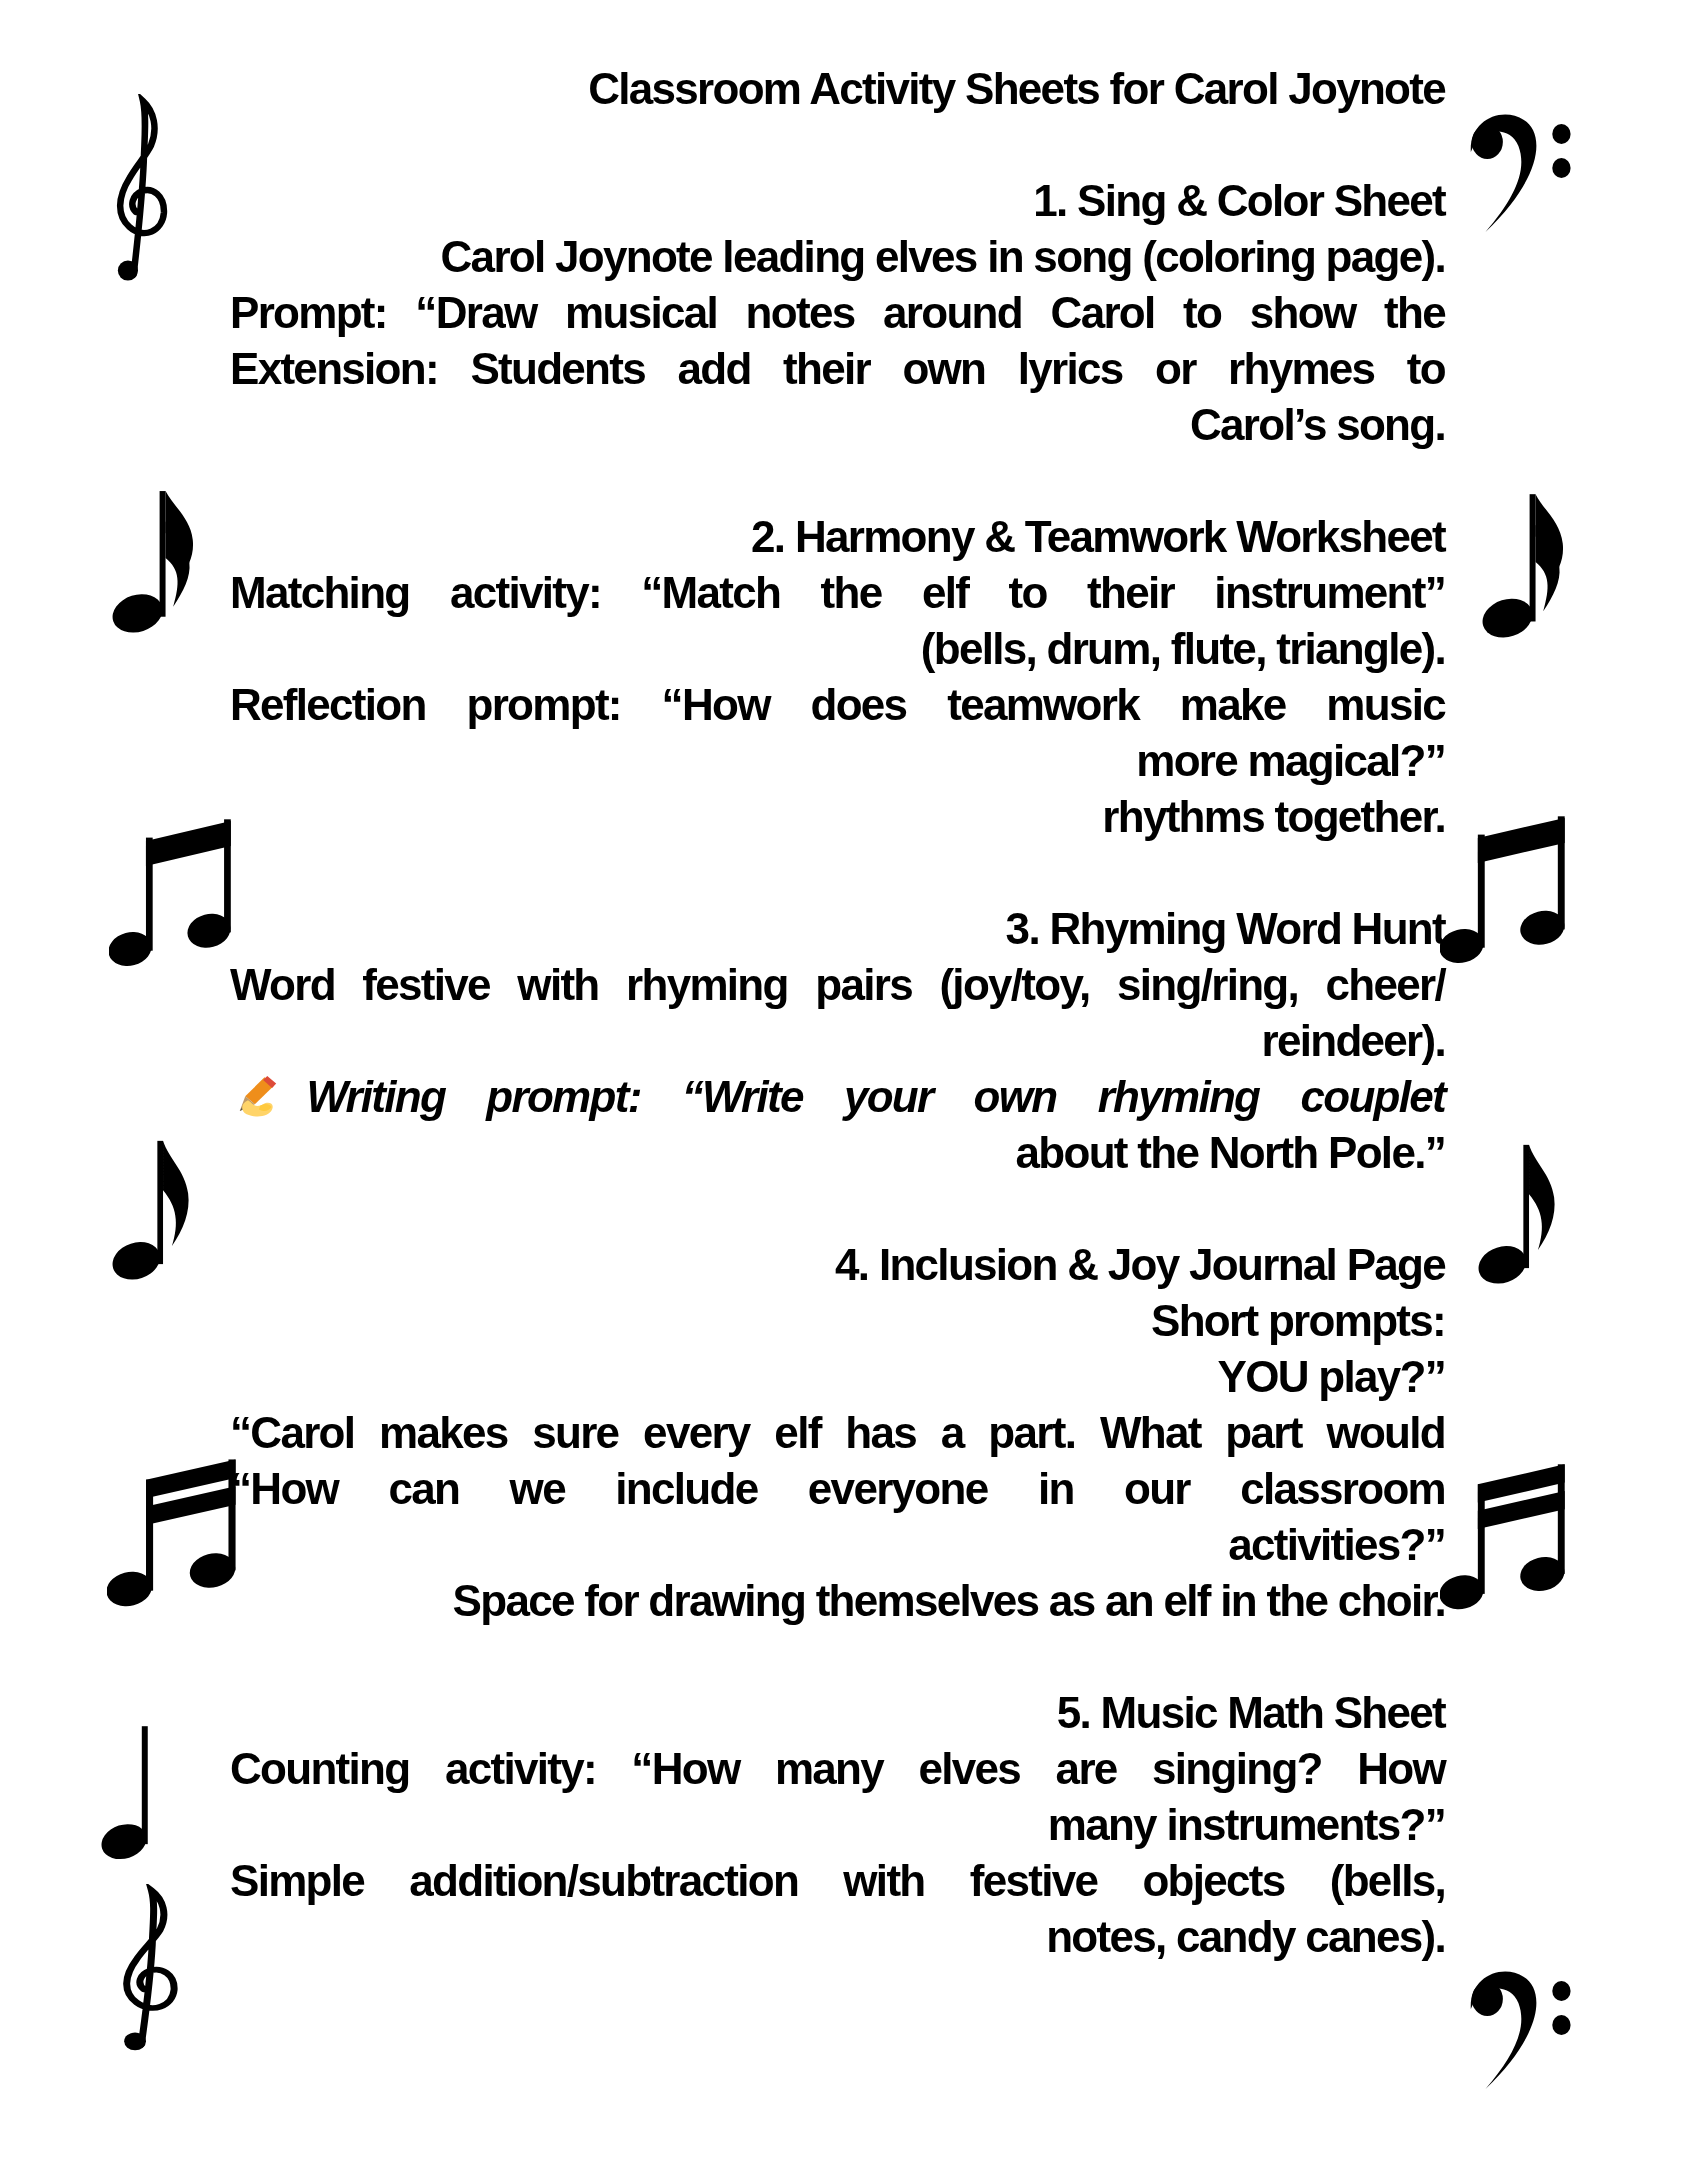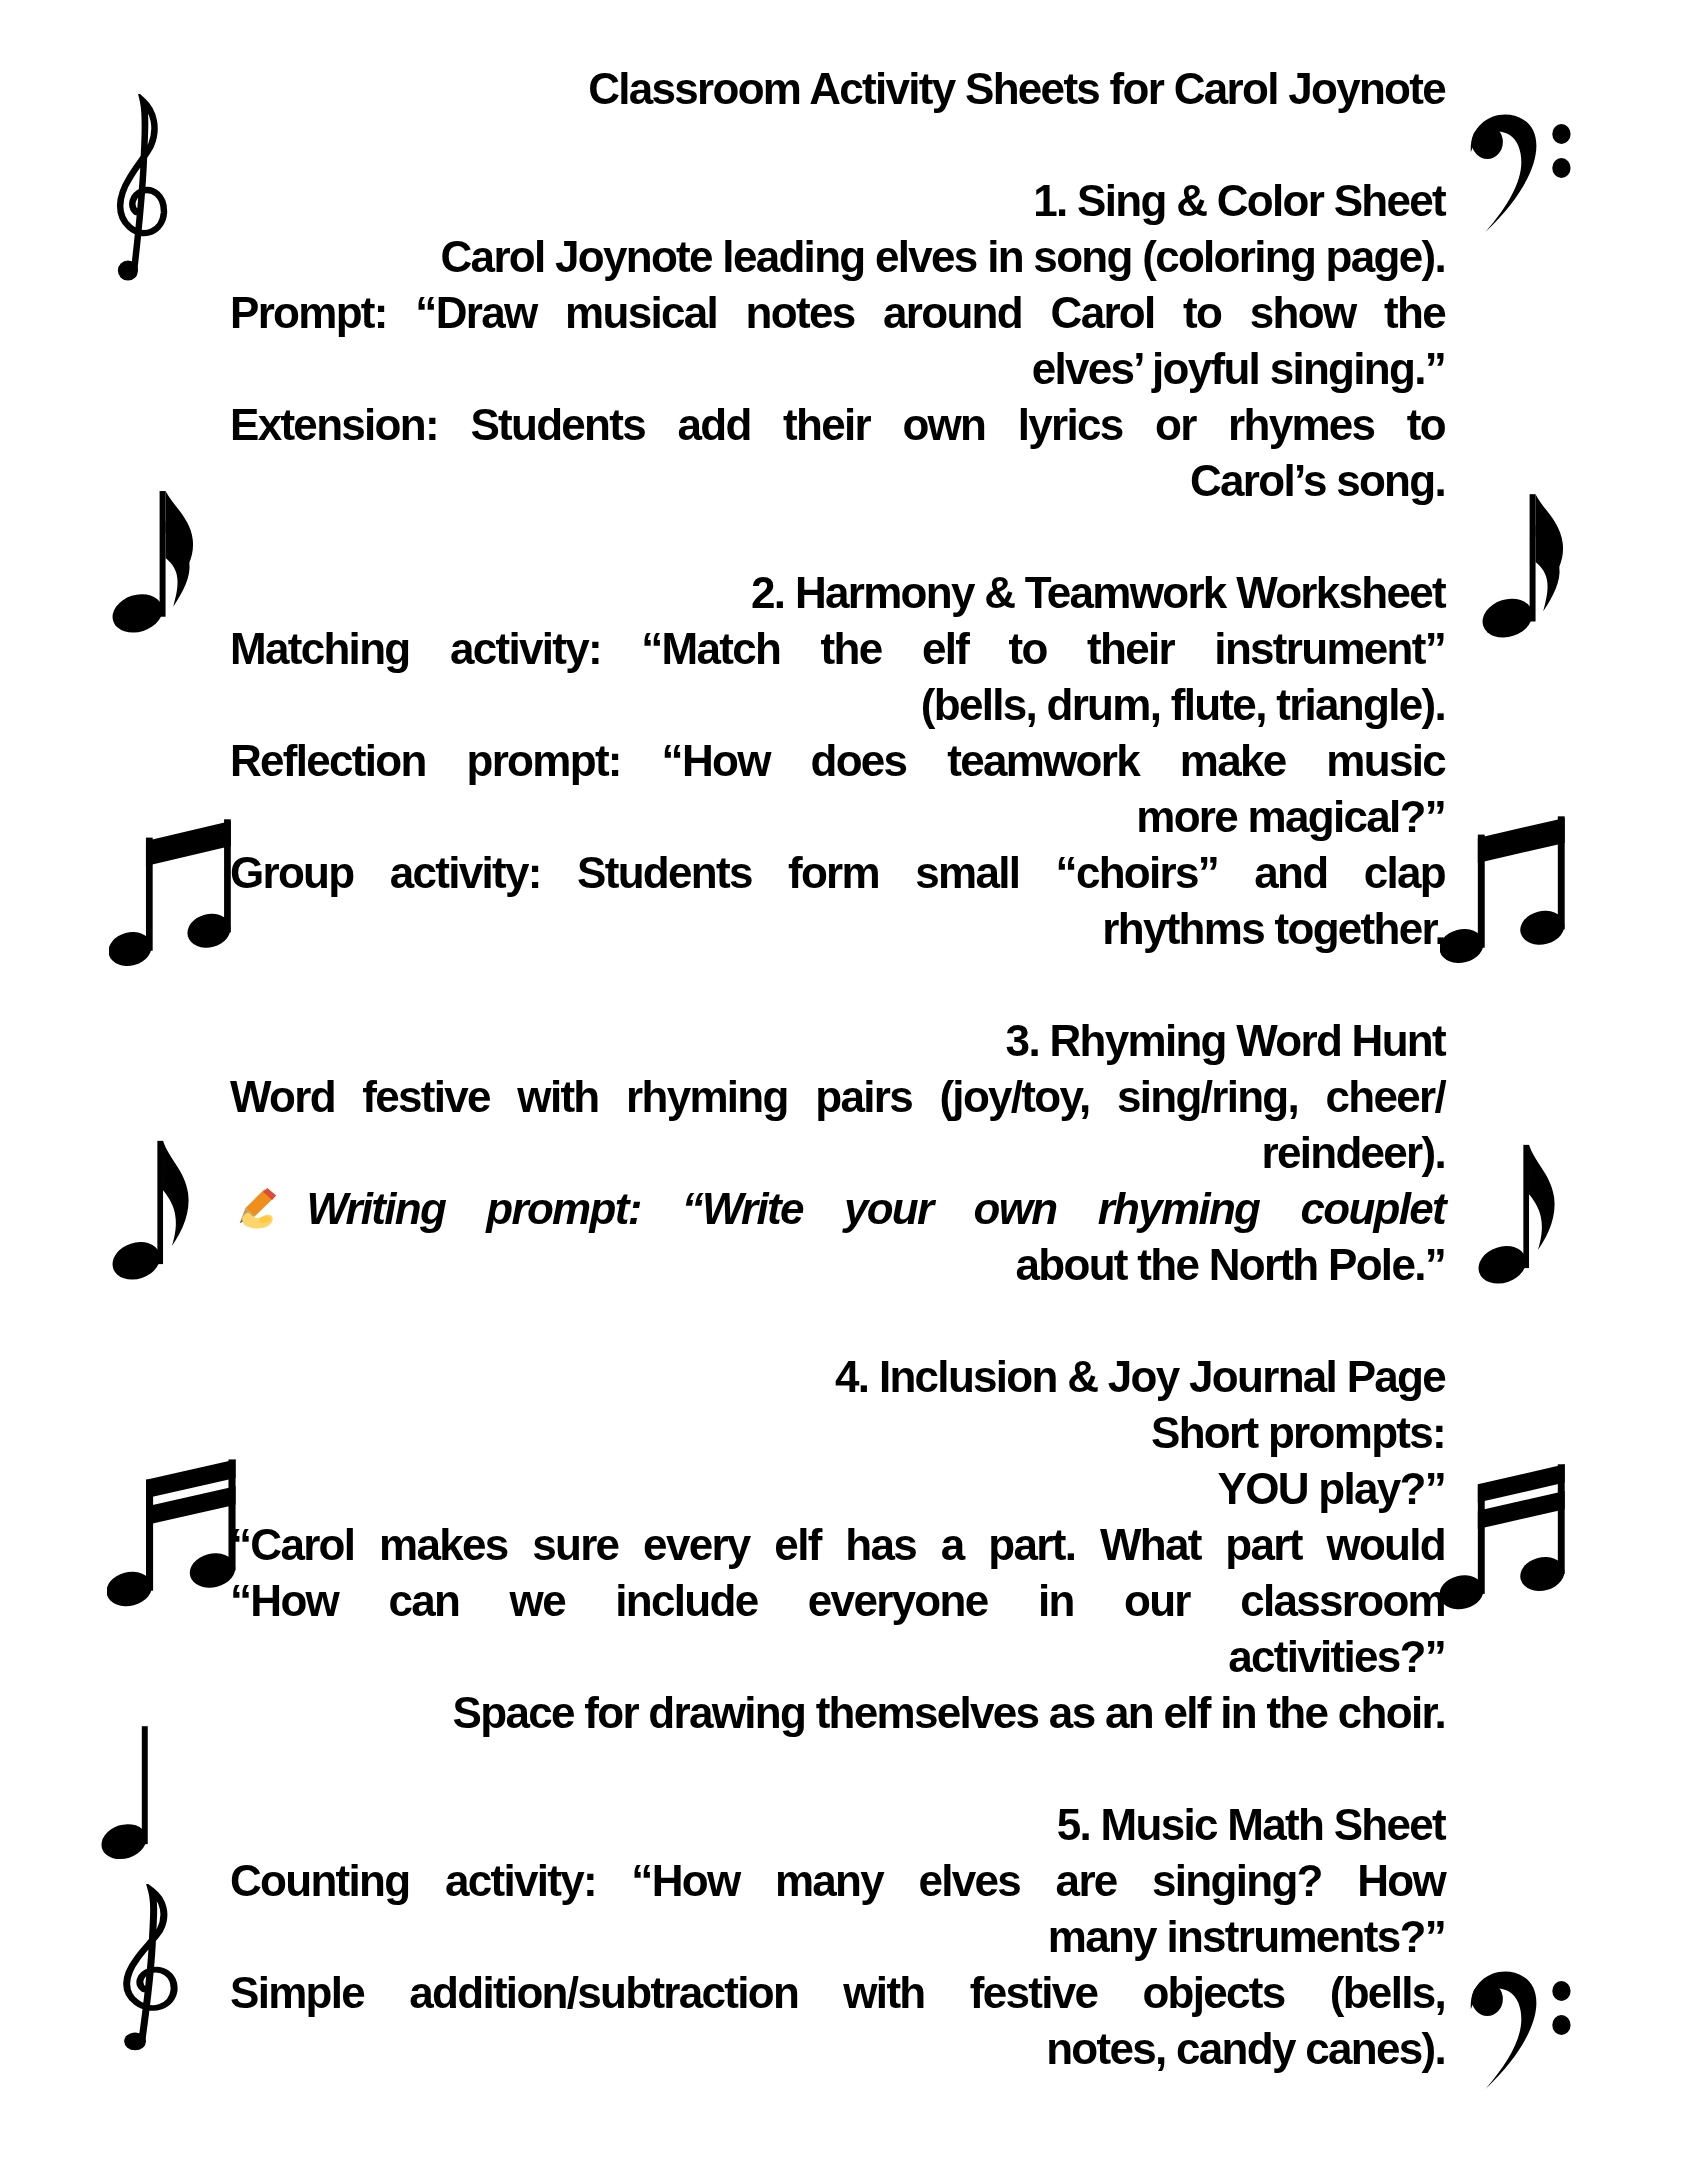--- a/index.html
+++ b/index.html
@@ -135,30 +135,28 @@
 <svg class="deco" viewBox="0 0 130 135" preserveAspectRatio="none" style="left:1458px;top:1961px;width:119px;height:135px;">
     <use href="#sym-bass"></use>
   </svg>
 
 <div class="text-col">
   <div class="line">Classroom Activity Sheets for Carol Joynote</div>
   <div class="line"></div>
   <div class="line">1. Sing &amp; Color Sheet</div>
   <div class="line">Carol Joynote leading elves in song (coloring page).</div>
   <div class="line just">Prompt: “Draw musical notes around Carol to show the</div>
-  <div class="line">elves’ joyful singing.”</div>
   <div class="line just">Extension: Students add their own lyrics or rhymes to</div>
   <div class="line">Carol’s song.</div>
   <div class="line"></div>
   <div class="line">2. Harmony &amp; Teamwork Worksheet</div>
   <div class="line just">Matching activity: “Match the elf to their instrument”</div>
   <div class="line">(bells, drum, flute, triangle).</div>
   <div class="line just">Reflection prompt: “How does teamwork make music</div>
   <div class="line">more magical?”</div>
-  <div class="line just">Group activity: Students form small “choirs” and clap</div>
   <div class="line">rhythms together.</div>
   <div class="line"></div>
   <div class="line">3. Rhyming Word Hunt</div>
   <div class="line just">Word festive with rhyming pairs (joy/toy, sing/ring, cheer/</div>
   <div class="line">reindeer).</div>
   <div class="line flex just">
     <span class="emoji">
       <svg viewBox="0 0 64 64" width="44" height="43" preserveAspectRatio="none">
         <polygon points="40,2 54,14 26,42 12,30" fill="#EF8E1B"></polygon>
         <polygon points="44,0 57,11 51,18 38,6" fill="#DD4B39"></polygon>

